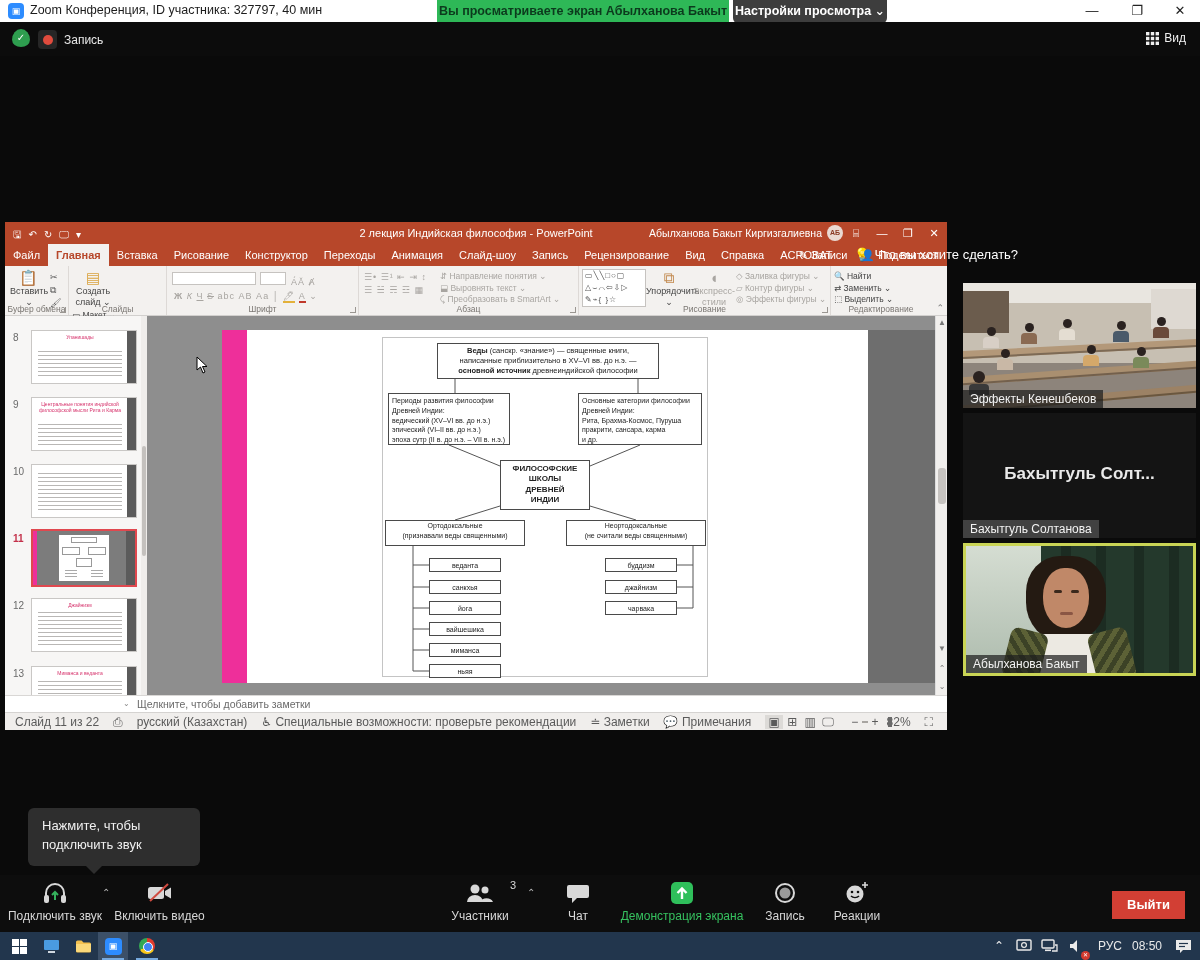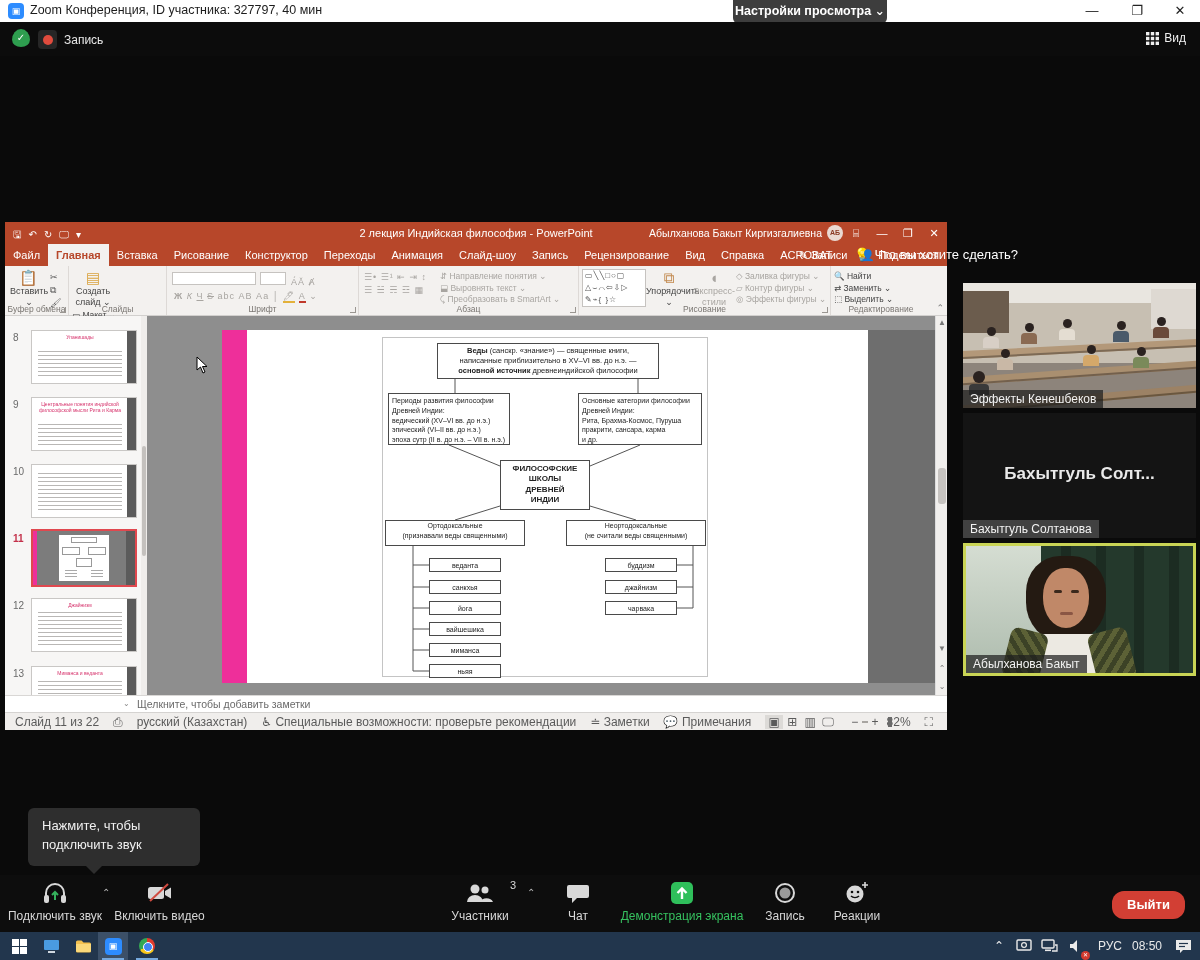--- a/index.html
+++ b/index.html
@@ -108,21 +108,21 @@
 
   
   #tooltip { left:28px; top:808px; width:172px; height:58px; background:#2e2e2e; border-radius:6px; color:#f0f0f0; font-size:13px; padding:9px 0 0 14px; line-height:1.45; }
   #tooltip:after { content:""; position:absolute; left:58px; bottom:-8px; border:8px solid transparent; border-top-color:#2e2e2e; border-bottom:0; }
 
   
   #ztb { left:0; top:875px; width:1200px; height:57px; background:#0d0d0d; }
   .tbtn { position:absolute; top:6px; text-align:center; color:#d8d8d8; font-size:12px; }
   .tbtn .lbl { margin-top:4px; white-space:nowrap; }
   .caret { position:absolute; top:12px; color:#b5b5b5; font-size:10px; }
-  #leave { left:1112px; top:16px; width:73px; height:28px; background:#d23f34; border-radius:12px; color:#fff; font-size:13px; font-weight:bold; text-align:center; line-height:28px; }
+  #leave { left:1112px; top:16px; width:73px; height:28px; background:#d23f34; border-radius:0; color:#fff; font-size:13px; font-weight:bold; text-align:center; line-height:28px; }
   .green { color:#36c15f !important; }
   #pcount { position:absolute; top:-2px; right:14px; font-size:11px; color:#d8d8d8; }
 
   
   #taskbar { left:0; top:932px; width:1200px; height:28px; background:#22364d; }
   .tkico { position:absolute; top:0; width:30px; height:28px; display:flex; align-items:center; justify-content:center; }
   #tk-zoom-wrap { background:#3c5068; }
   #tk-zoom-wrap:after, #tk-chrome-wrap:after { content:""; position:absolute; left:4px; bottom:0; width:22px; height:2px; background:#76a9dd; }
   #chrome-ico { width:16px; height:16px; border-radius:50%; background:conic-gradient(#e33b2e 0 33%, #f7c617 33% 66%, #34a853 66% 100%); position:relative; }
   #chrome-ico:before { content:""; position:absolute; left:4px; top:4px; width:8px; height:8px; background:#4285f4; border:1.5px solid #fff; border-radius:50%; }
@@ -131,20 +131,21 @@
   svg { display:block; }
 </style>
 </head>
 <body>
 
 <div id="root">
 
   <div class="abs" id="ztitle">
     <div class="abs" id="zapp-icon">▣</div>
     <div class="abs" id="ztitle-text">Zoom Конференция, ID участника: 327797, 40 мин</div>
+    <div class="abs" id="zbanner">Вы просматриваете экран Абылханова Бакыт</div>
     <div class="abs" id="zviewset">Настройки просмотра ⌄</div>
     <div class="abs wctl" style="left:1072px;">—</div>
     <div class="abs wctl" style="left:1117px;">❐</div>
     <div class="abs wctl" style="left:1160px;">✕</div>
   </div>
 
   <div class="abs" id="zsub">
     <div class="abs" id="shield">✓</div>
     <div class="abs" id="recchip">
         <div class="abs" id="recdot"></div>

